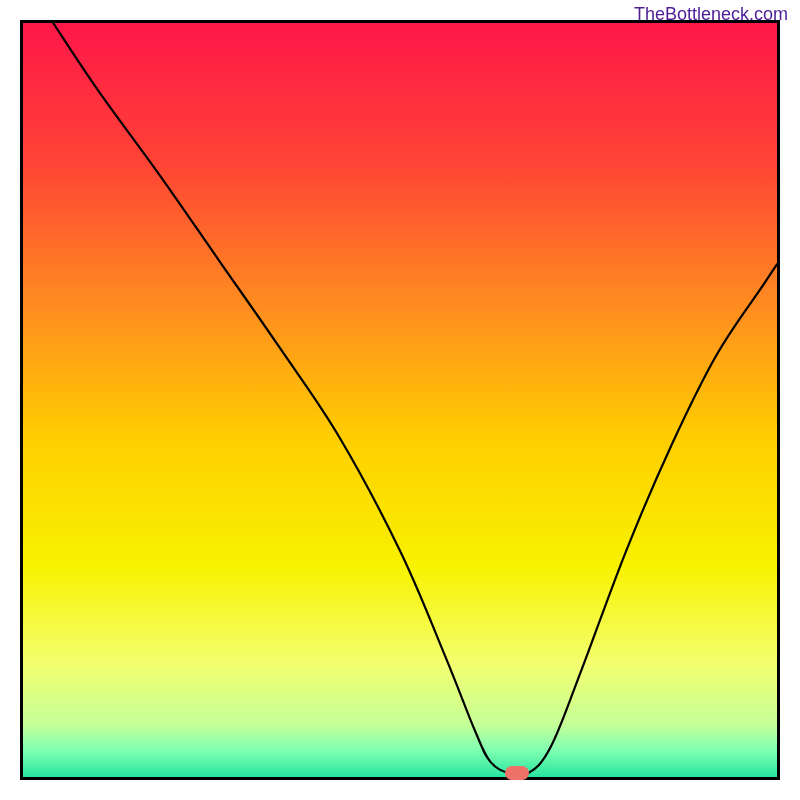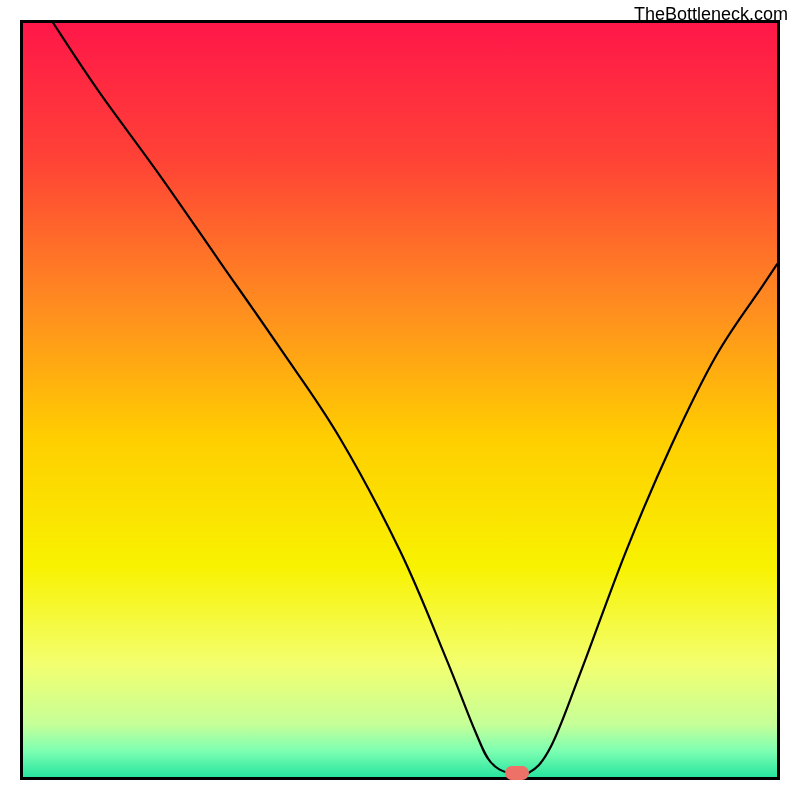--- a/index.html
+++ b/index.html
@@ -10,21 +10,21 @@
   }
   .figure {
     position: relative;
     width: 800px;
     height: 800px;
   }
   .watermark {
     position: absolute;
     top: 4px;
     right: 12px;
-    color: #000000;
+    color: #4c1d95;
     font-size: 18px;
     font-weight: 500;
     margin-left: 22px;
   }
   .plot-area {
     position: absolute;
     left: 20px;
     top: 20px;
     width: 760px;
     height: 760px;

